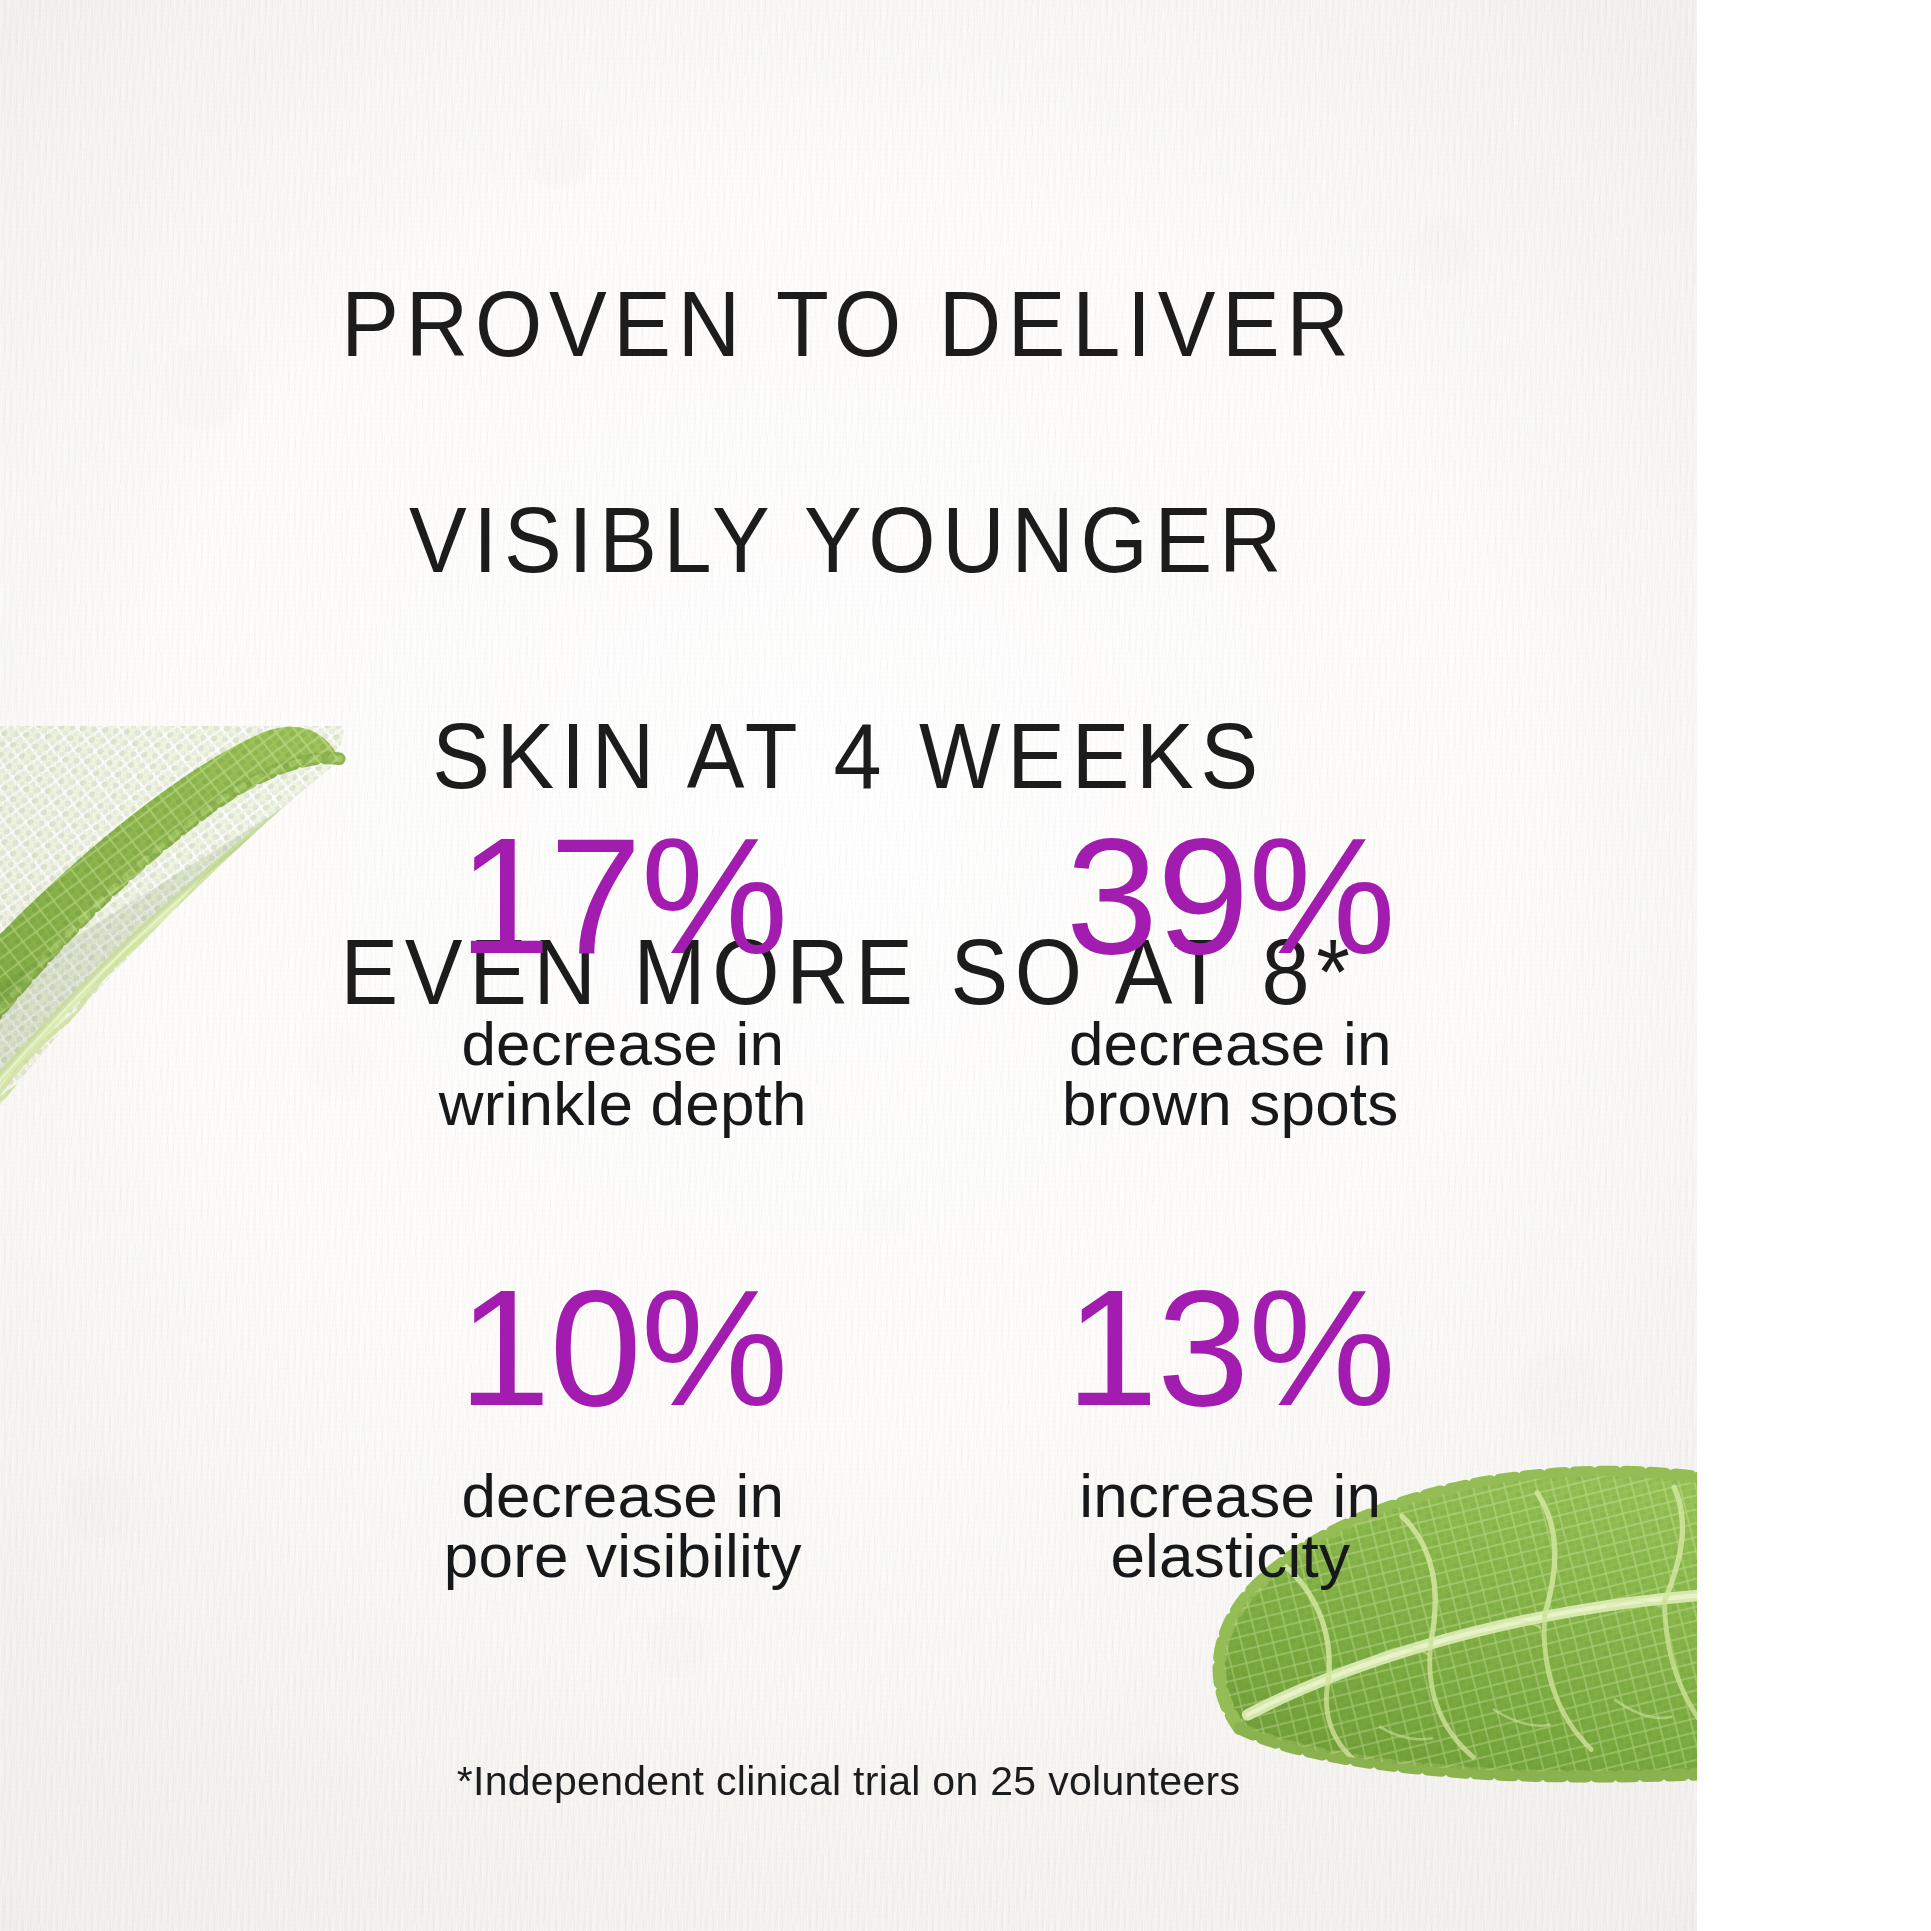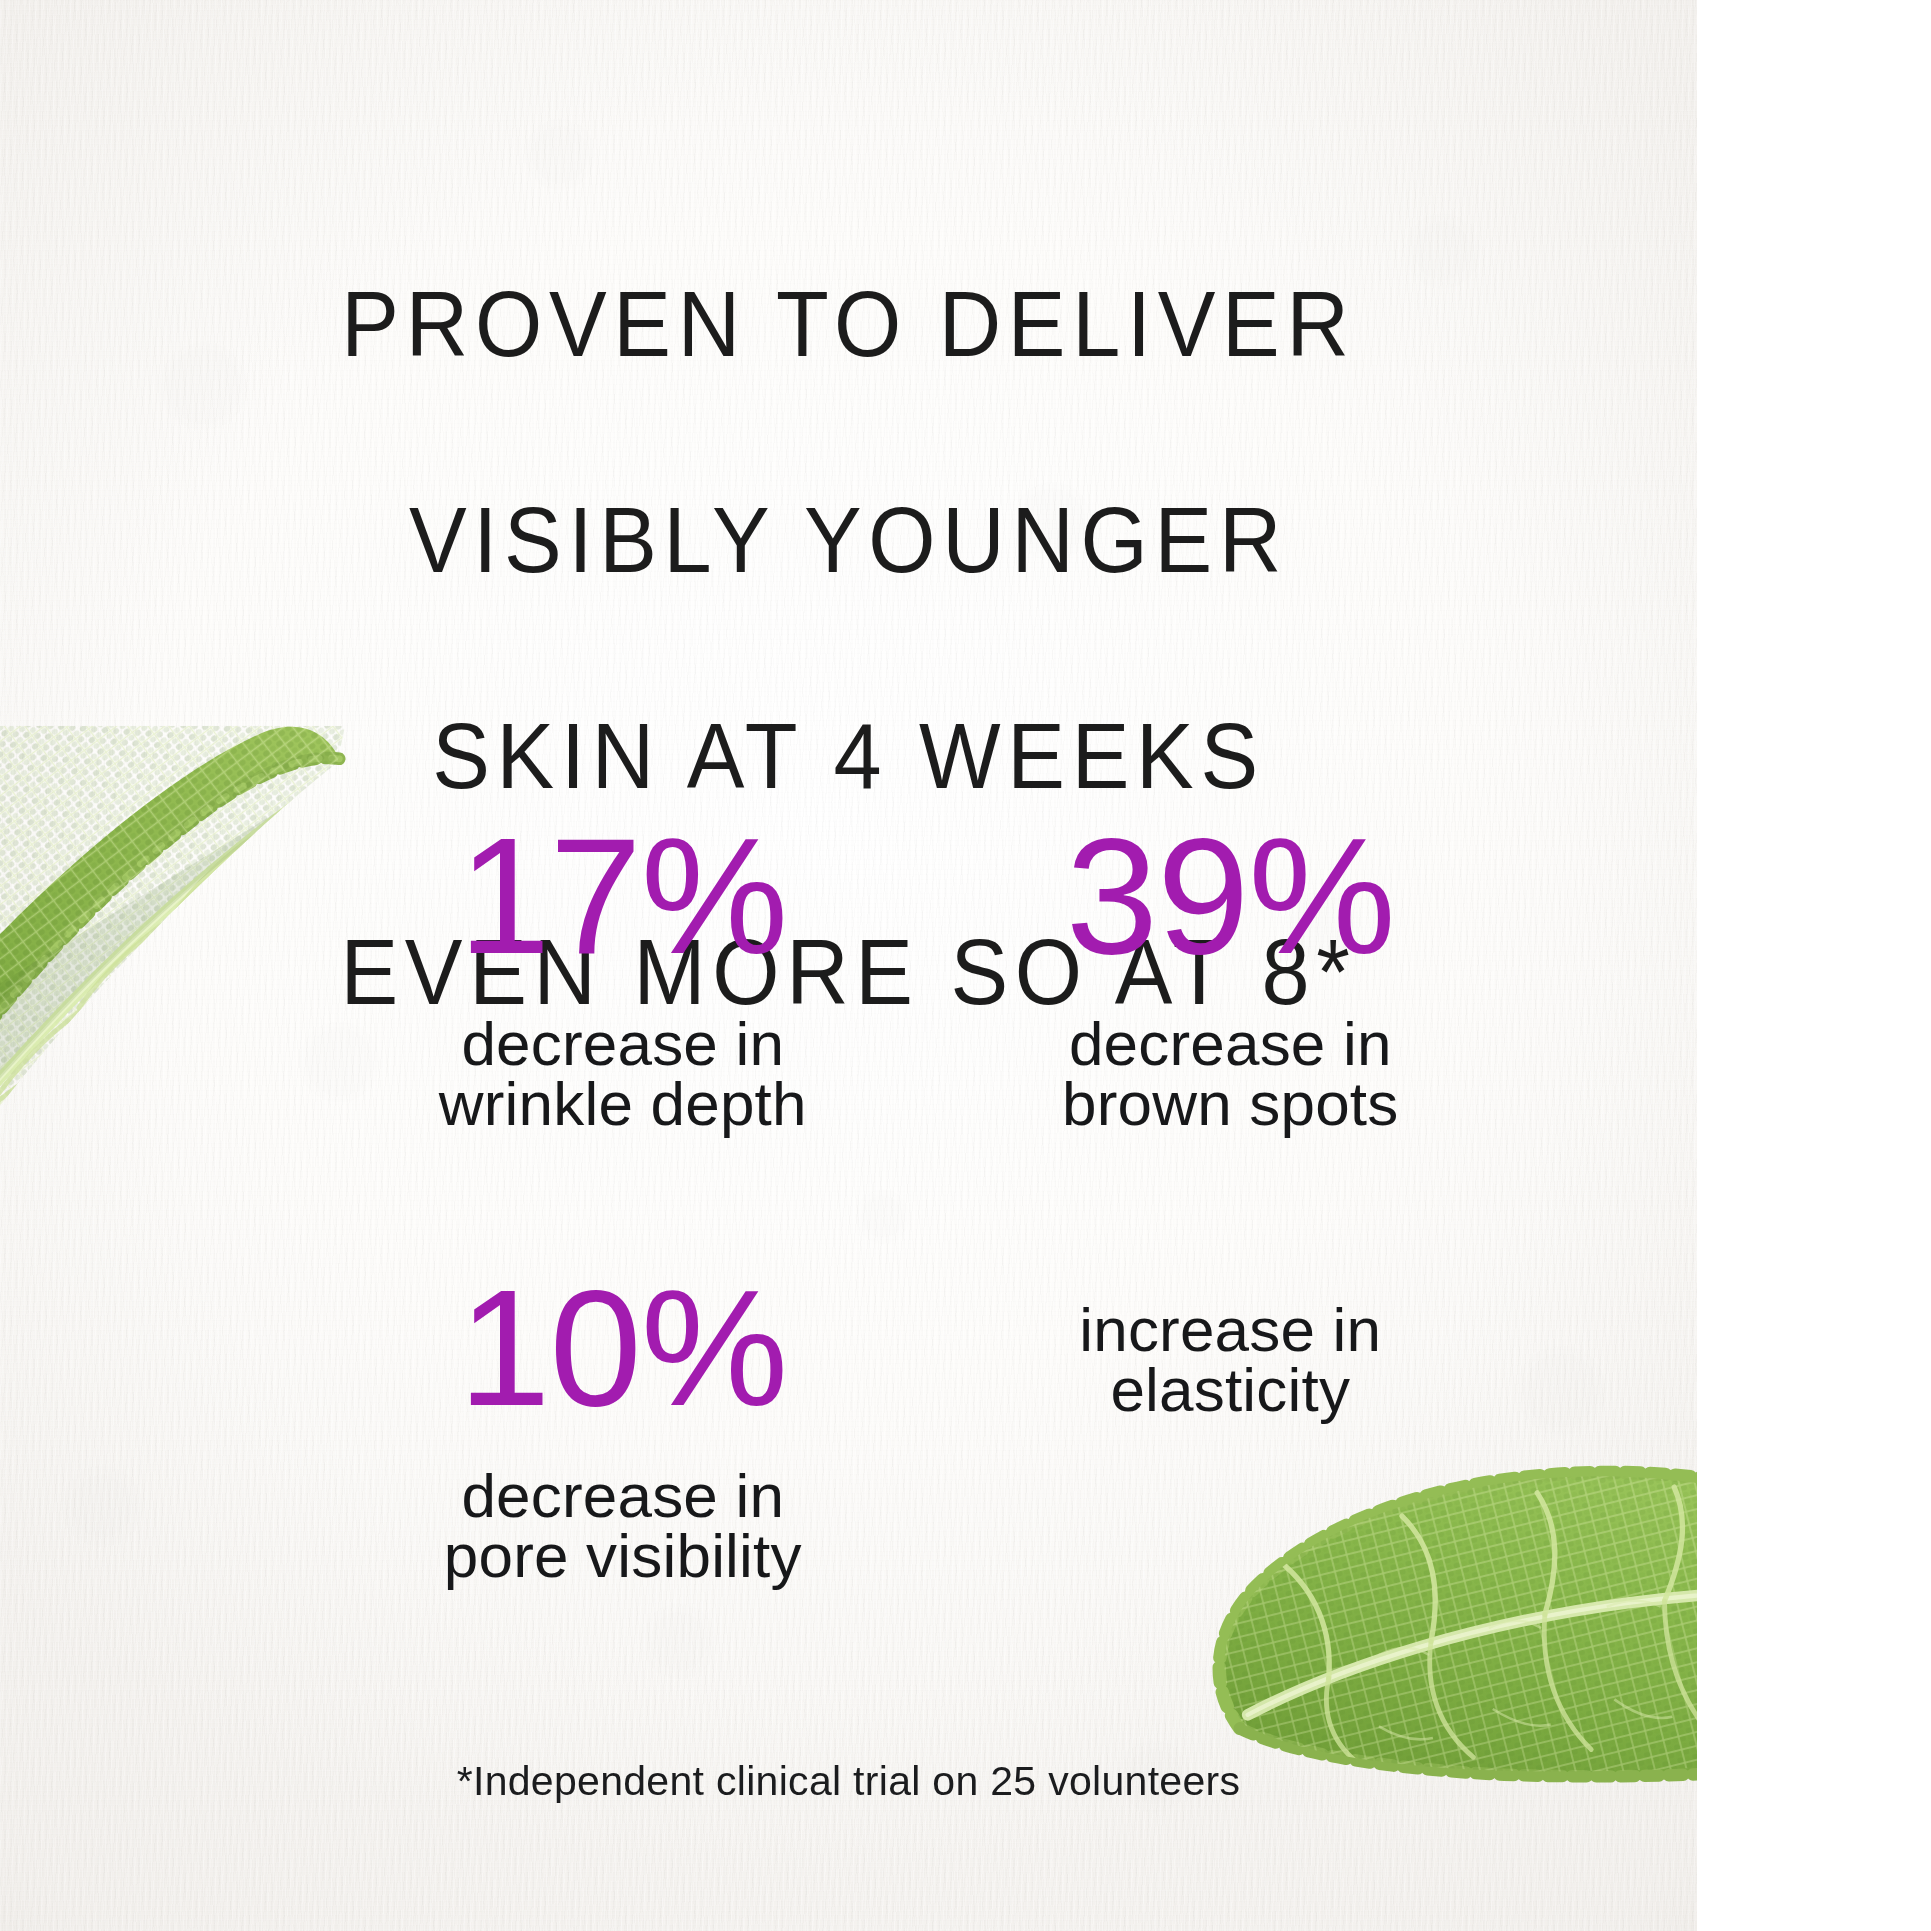--- a/index.html
+++ b/index.html
@@ -405,20 +405,21 @@
 brown spots</span>
     </div>
 
     <div class="stat stat-col-left">
       <span class="stat-value">10%</span>
       <span class="stat-label">decrease in
 pore visibility</span>
     </div>
 
     <div class="stat stat-col-right">
+      <span class="stat-value">13%</span>
       <span class="stat-label">increase in
 elasticity</span>
     </div>
   </div>
 
   <p class="footnote">*Independent clinical trial on 25 volunteers</p>
 
 </div>
 
 

